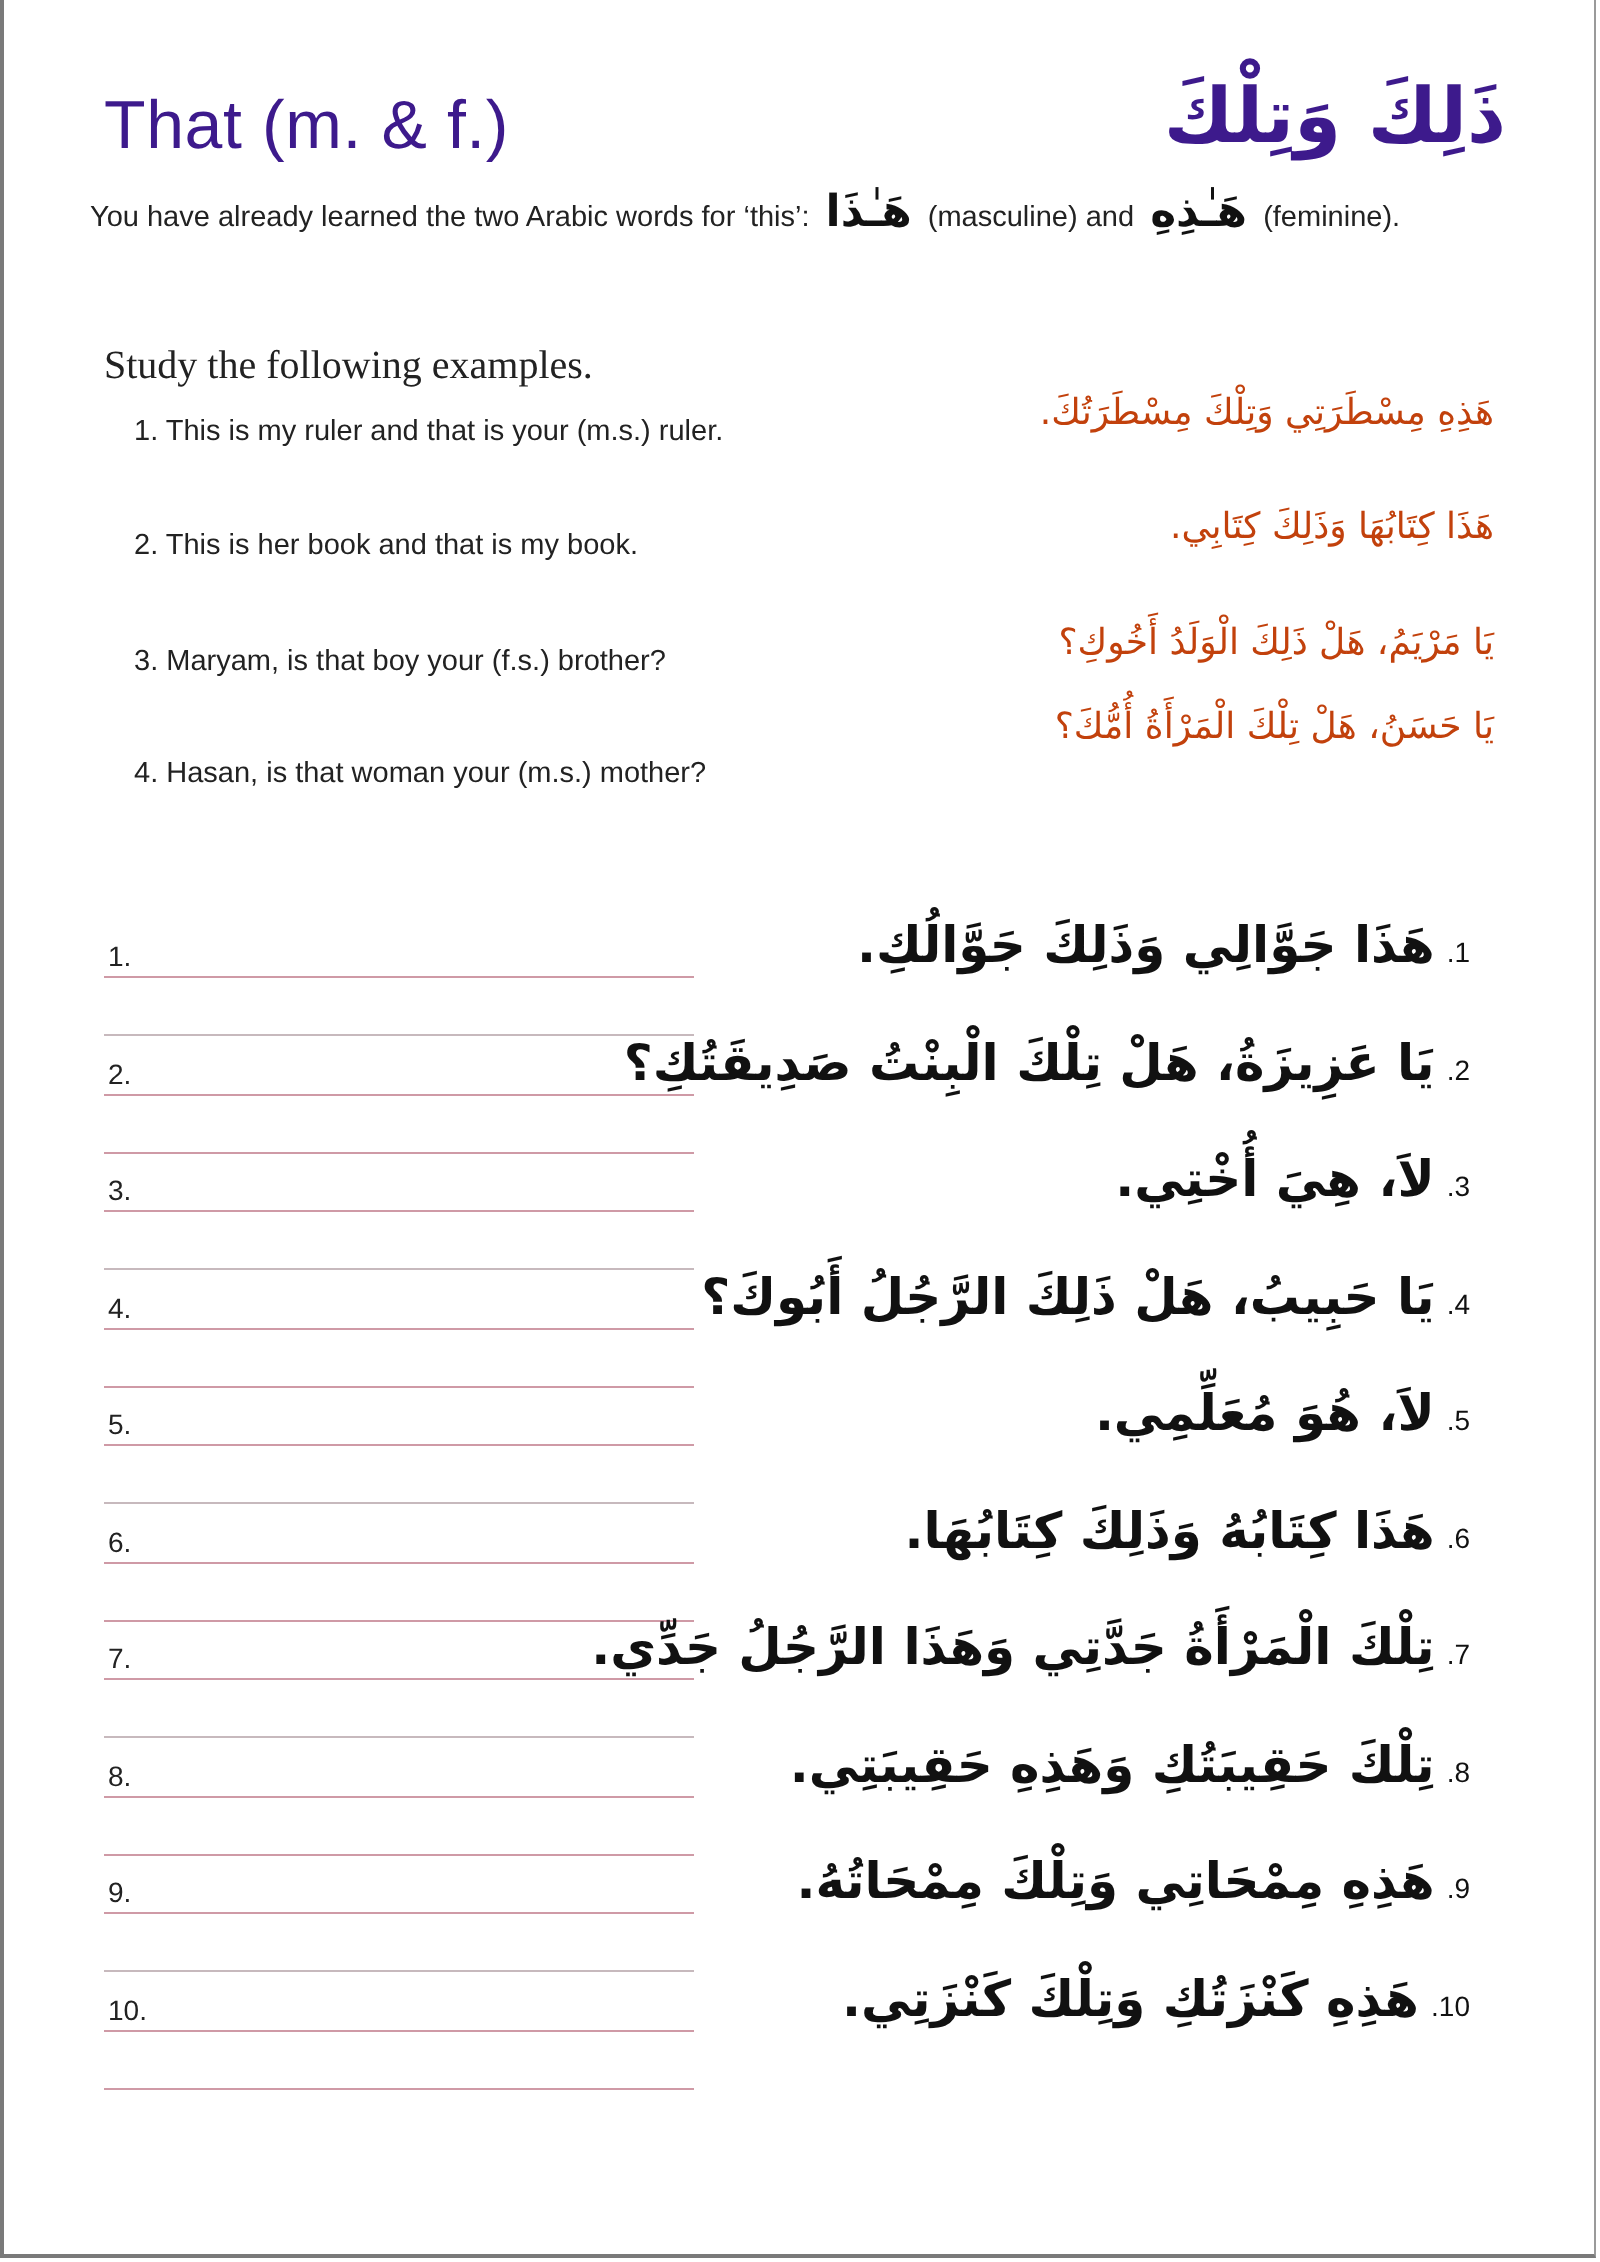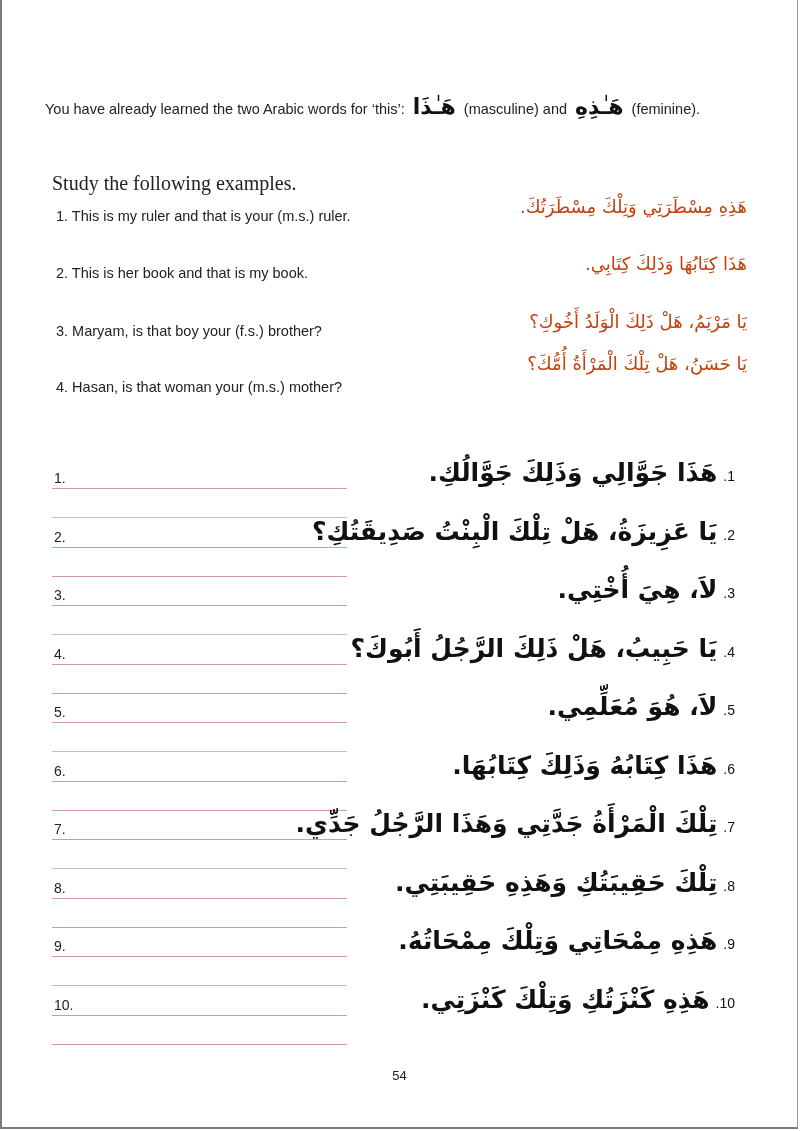--- a/index.html
+++ b/index.html
@@ -24,21 +24,21 @@
     }
     .intro {
       position: absolute; left: 43px; font-size: 14.5px; color: #222;
       white-space: nowrap;
     }
     .intro .ar {
       font-family: "DejaVu Sans", sans-serif; font-weight: bold; font-size: 22px;
       direction: rtl; unicode-bidi: isolate; margin: 0 4px; color: #111;
     }
     .study { position: absolute; left: 50px; top: 172px; font-size: 20px; font-family: Liberation Serif, serif; }
-    .example-en { position: absolute; left: 54px; font-size: 14.5px; text-align: center; }
+    .example-en { position: absolute; left: 65px; font-size: 14.5px; text-align: center; }
     .example-ar {
       position: absolute; right: 50px; direction: rtl;
       font-family: "DejaVu Sans", sans-serif; font-size: 18px; font-weight: normal; color: #c2410c;
       white-space: nowrap;
     }
     .exercise {
       position: absolute; left: 50px; top: 423px; font-size: 14.5px;
     }
     .exercise .label { color: #a3143e; font-weight: bold; }
     .answer-col { position: absolute; left: 50px; top: 455px; width: 295px; }
@@ -57,20 +57,22 @@
     .ex-ar .n {
       font-family: "Liberation Sans", sans-serif; font-weight: normal; font-size: 14px;
       unicode-bidi: isolate; margin-left: 6px;
     }
     .page-num { position: absolute; left: 0; right: 0; top: 1068px; text-align: center; font-size: 13px; }
   </style>
 </head>
 <body>
 
 <div class="page">
+  <div class="title">That (m. &amp; f.)</div>
+  <div class="title-ar">ذَلِكَ وَتِلْكَ</div>
 
   <div class="intro" style="top:94px;">
     <span>You have already learned the two Arabic words for ‘this’:</span>
     <span class="ar">هَـٰذَا</span>
     <span>(masculine) and</span>
     <span class="ar">هَـٰذِهِ</span>
     <span>(feminine).</span>
   </div>
 
   <div class="study">Study the following examples.</div>
@@ -125,14 +127,13 @@
       <div class="ex-ar" style="top: 575px;"><span class="n">3.</span><span>لاَ، هِيَ أُخْتِي.</span></div>
       <div class="ex-ar" style="top: 633.5px;"><span class="n">4.</span><span>يَا حَبِيبُ، هَلْ ذَلِكَ الرَّجُلُ أَبُوكَ؟</span></div>
       <div class="ex-ar" style="top: 692px;"><span class="n">5.</span><span>لاَ، هُوَ مُعَلِّمِي.</span></div>
       <div class="ex-ar" style="top: 750.5px;"><span class="n">6.</span><span>هَذَا كِتَابُهُ وَذَلِكَ كِتَابُهَا.</span></div>
       <div class="ex-ar" style="top: 809px;"><span class="n">7.</span><span>تِلْكَ الْمَرْأَةُ جَدَّتِي وَهَذَا الرَّجُلُ جَدِّي.</span></div>
       <div class="ex-ar" style="top: 867.5px;"><span class="n">8.</span><span>تِلْكَ حَقِيبَتُكِ وَهَذِهِ حَقِيبَتِي.</span></div>
       <div class="ex-ar" style="top: 926px;"><span class="n">9.</span><span>هَذِهِ مِمْحَاتِي وَتِلْكَ مِمْحَاتُهُ.</span></div>
       <div class="ex-ar" style="top: 984.5px;"><span class="n">10.</span><span>هَذِهِ كَنْزَتُكِ وَتِلْكَ كَنْزَتِي.</span></div>
     </div>
 
-  <div class="page-num">54</div>
 </div>
 
 </body></html>

